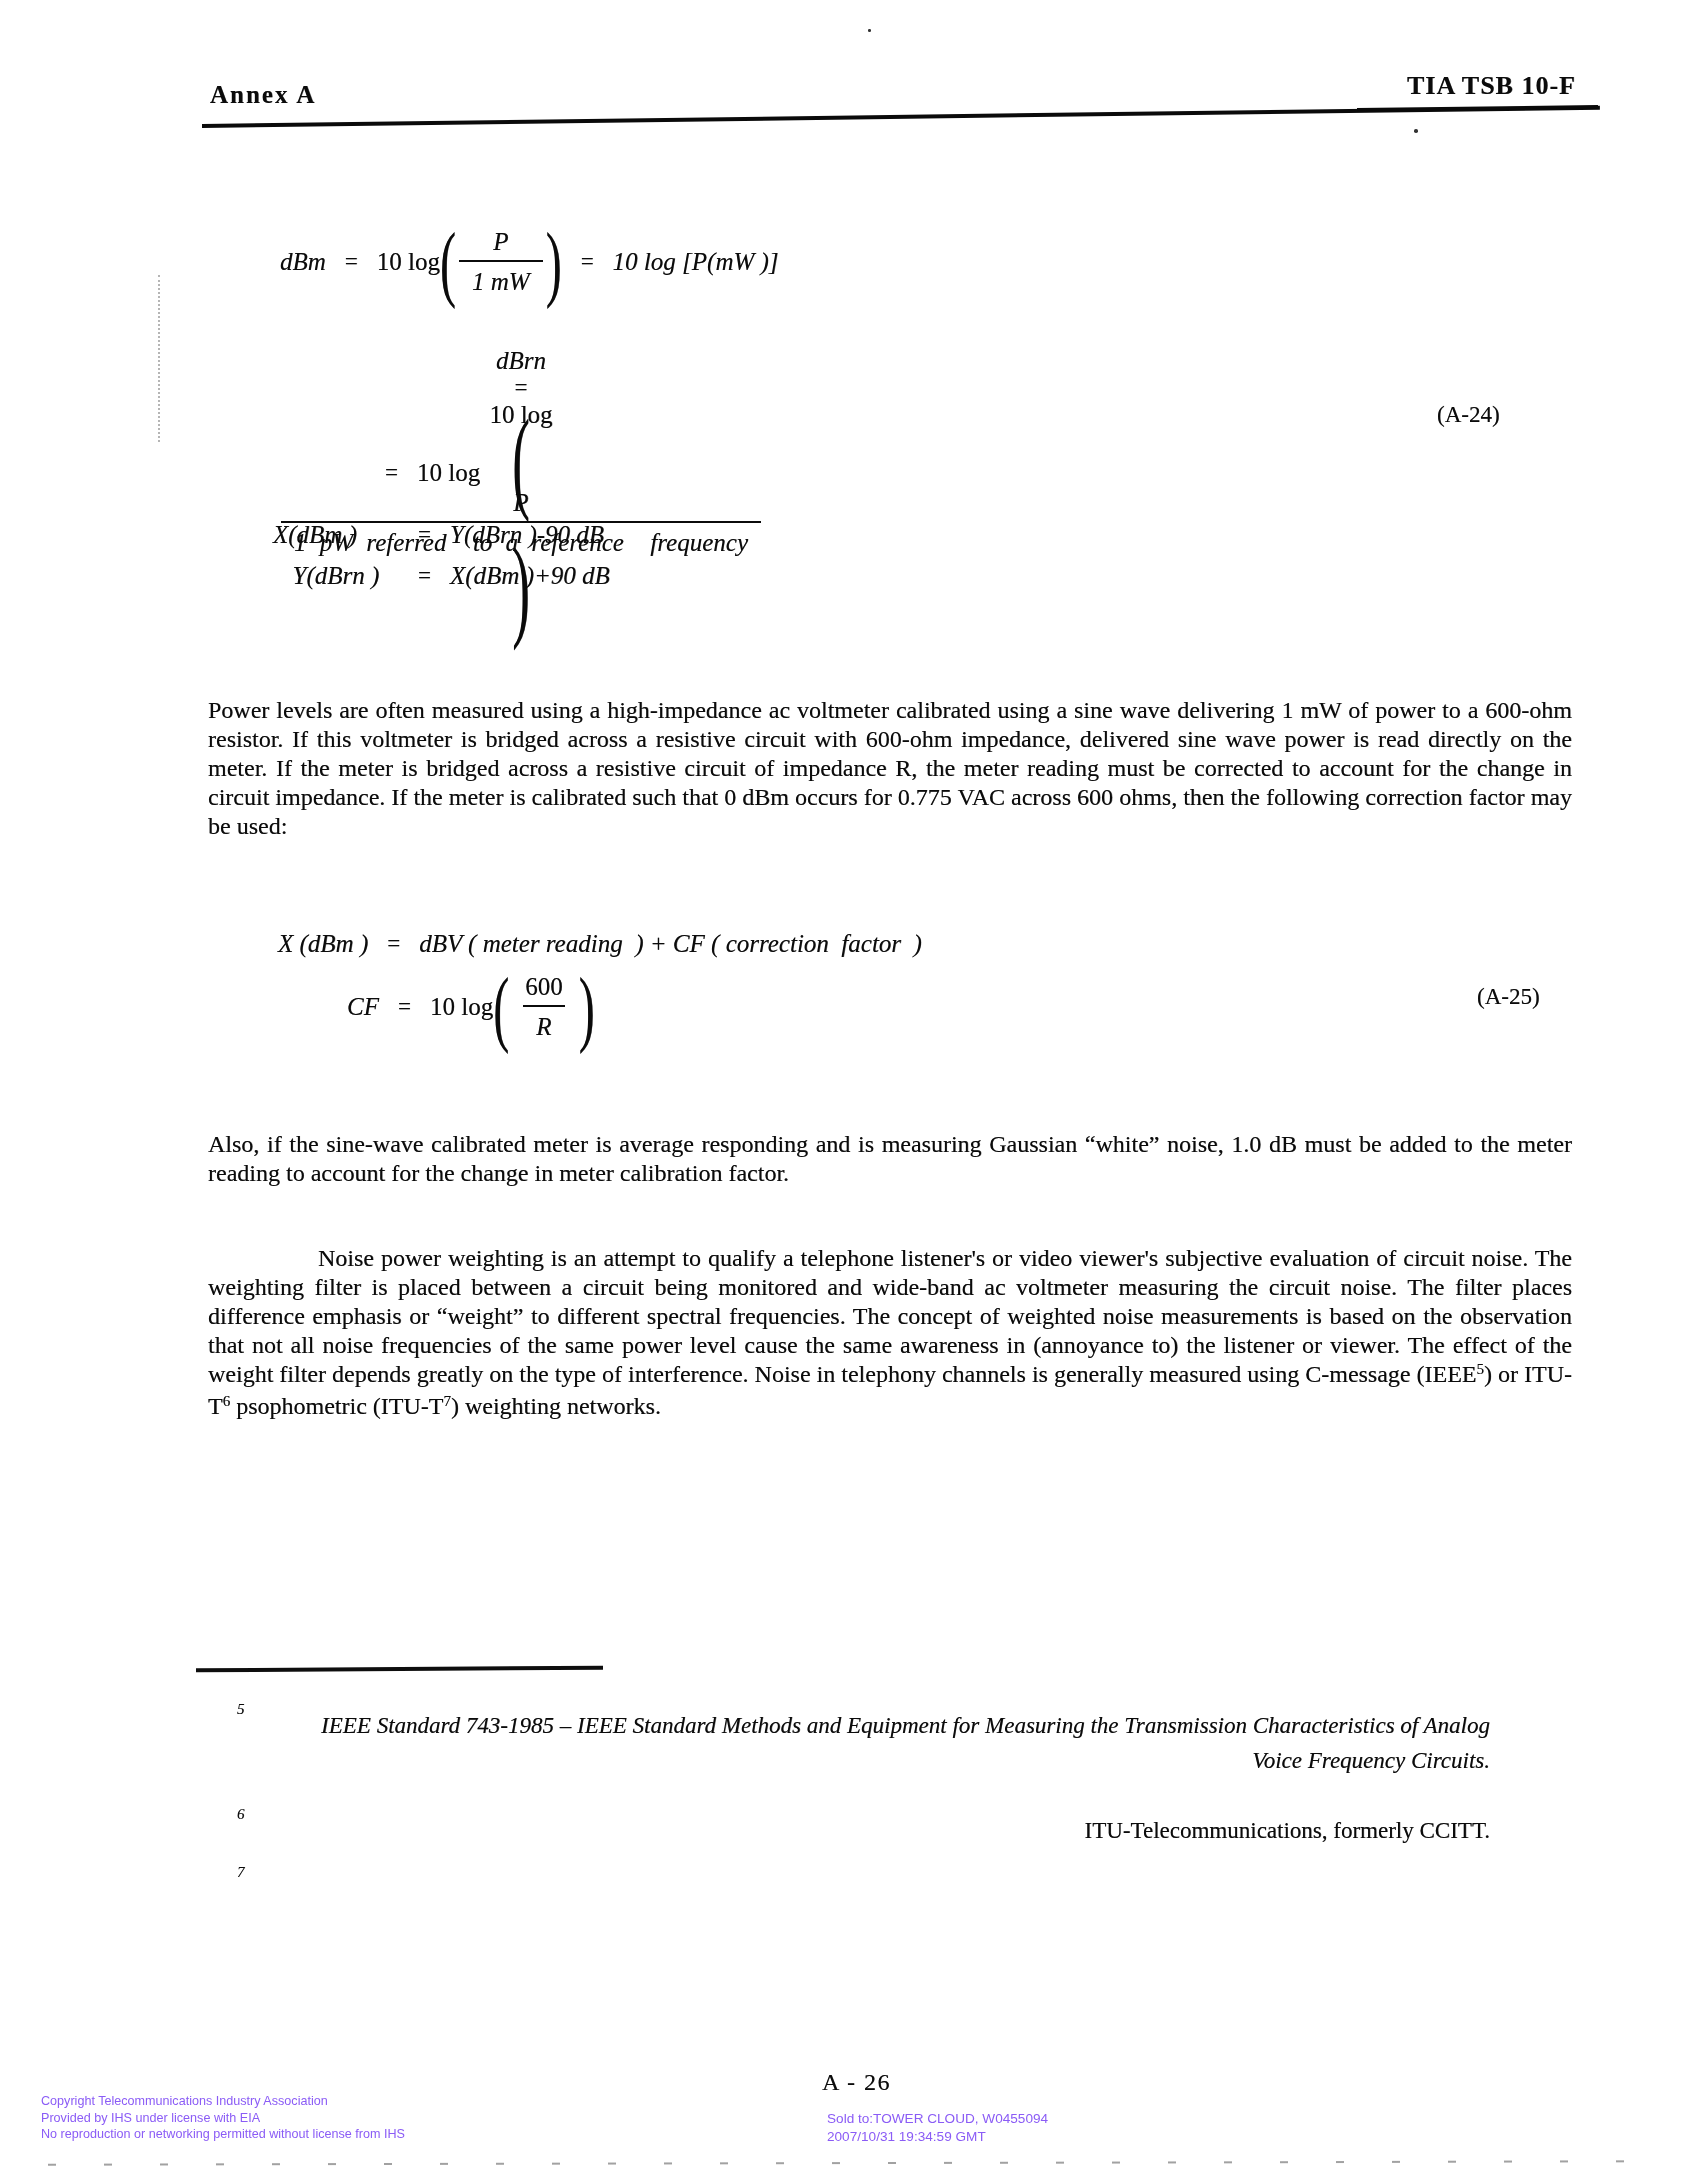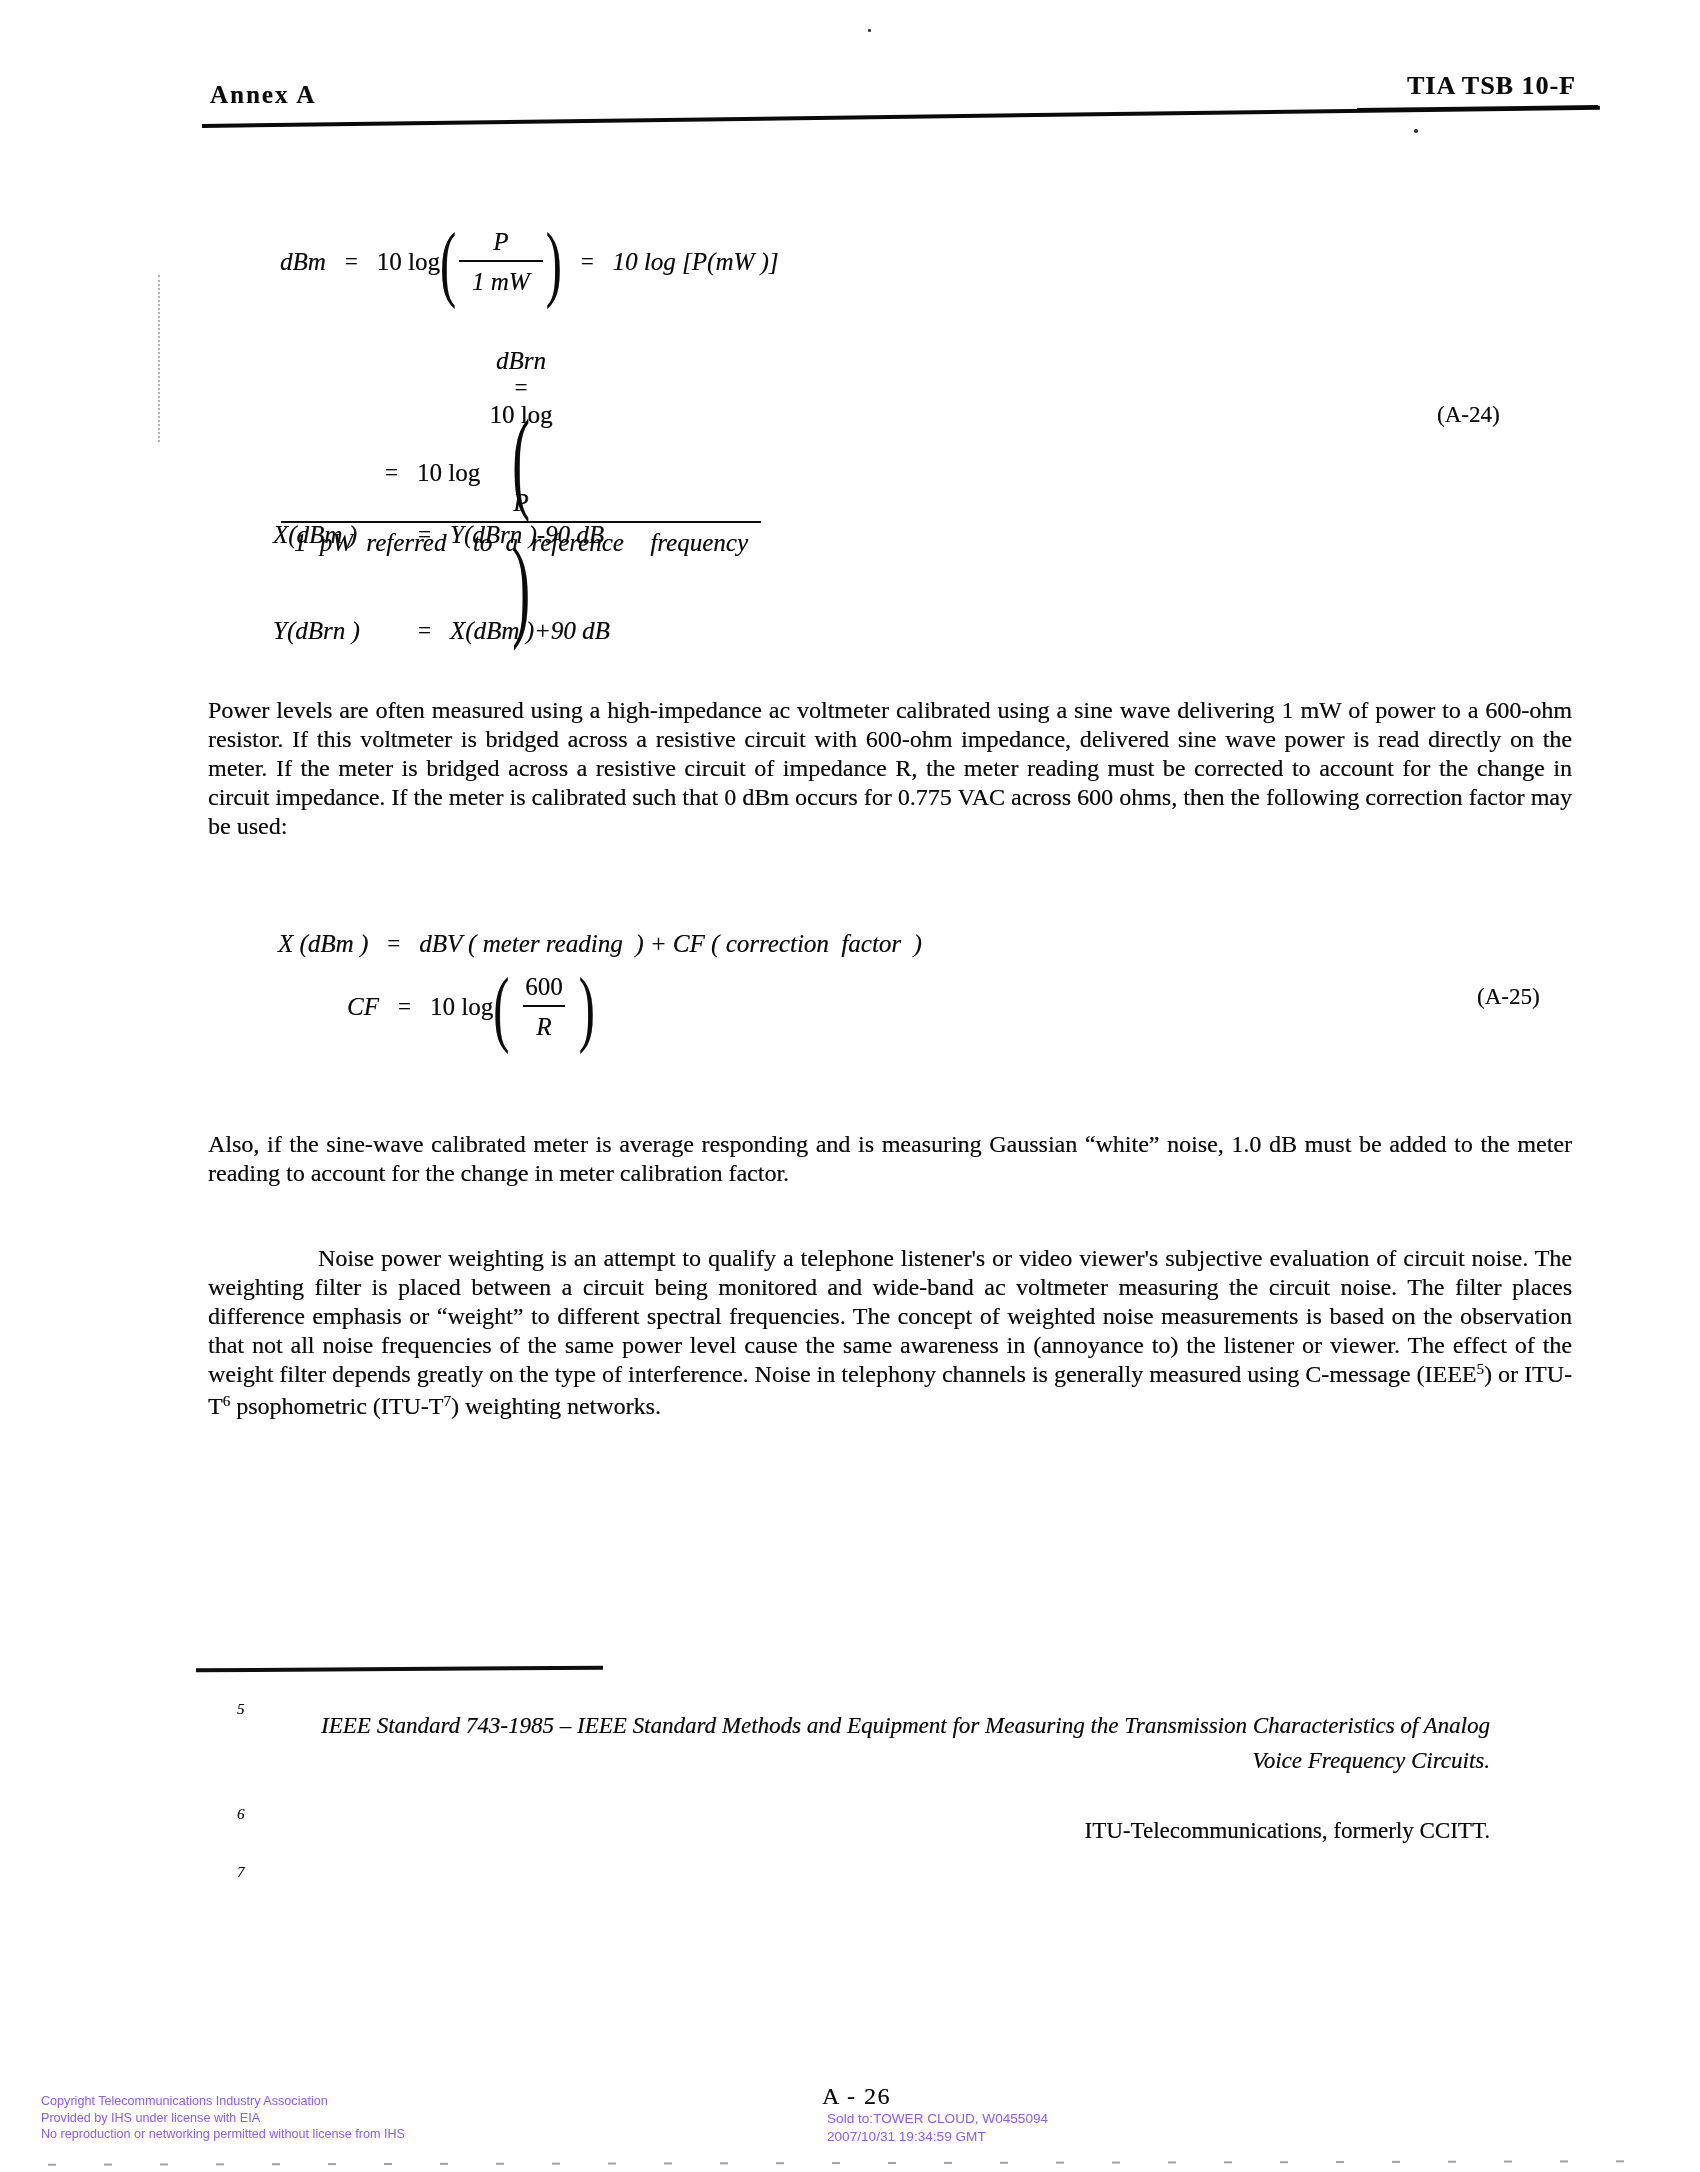--- a/index.html
+++ b/index.html
@@ -29,21 +29,21 @@
   
   .para{position:absolute;left:208px;width:1364px;font-size:24px;line-height:29px;text-align:justify;}
   .indent{text-indent:110px;}
   .sup{font-size:15px;position:relative;top:-8px;}
   
   .fnrule{position:absolute;left:196px;top:1667px;width:407px;height:3.5px;background:#0e0e0e;transform:rotate(-0.35deg);}
   .fn{position:absolute;left:313px;width:1177px;font-size:23px;line-height:35px;text-align:right;}
   .fn .it{font-style:italic;}
   .fnmark{position:absolute;left:237px;font-size:15px;font-style:italic;}
   
-  .pageno{position:absolute;left:822px;top:2069px;font-size:24px;letter-spacing:1.5px;margin-top:14px;}
+  .pageno{position:absolute;left:822px;top:2069px;font-size:24px;letter-spacing:1.5px;}
   .foot{font-family:"Liberation Sans","DejaVu Sans",sans-serif;color:#8b5cf6;text-shadow:none;}
   .foot-left{position:absolute;left:41px;top:2093px;font-size:12.6px;line-height:16.7px;}
   .foot-right{position:absolute;left:827px;top:2110px;font-size:13.6px;line-height:18px;}
   
   .margin-dots{position:absolute;left:158px;top:275px;height:167px;width:0;border-left:2px dotted #b5b5b5;}
   .bottom-dashes{position:absolute;left:48px;top:2162px;width:1621px;height:2px;opacity:.55;
     background:repeating-linear-gradient(90deg,#555 0 8px,transparent 8px 56px);transform:rotate(-0.12deg);}
 </style>
 </head>
 <body>
@@ -68,21 +68,21 @@
   <div class="eq-tag" style="top:402px;">(A-24)</div>
 
   <div class="eq" style="left:385px;top:459px;">
     <span class="rel" style="margin-left:0;">=</span><span class="up">10 log</span>
   </div>
 
   <div class="eq" style="left:273px;top:521px;">
     <span style="min-width:126px;">X(dBm )</span><span class="rel">=</span><span>Y(dBrn )-90 dB</span>
   </div>
 
-  <div class="eq" style="left:273px;top:617px;">
+  <div class="eq" style="left:273px;top:562px;text-align:center;">
     <span style="min-width:126px;">Y(dBrn )</span><span class="rel">=</span><span>X(dBm )+90 dB</span>
   </div>
 
   <div class="para" style="top:696px;">Power levels are often measured using a high-impedance ac voltmeter calibrated using a sine wave delivering 1 mW of power to a 600-ohm resistor.  If this voltmeter is bridged across a resistive circuit with 600-ohm impedance, delivered sine wave power is read directly on the meter.  If the meter is bridged across a resistive circuit of impedance R, the meter reading must be corrected to account for the change in circuit impedance.  If the meter is calibrated such that 0 dBm occurs for 0.775 VAC across 600 ohms, then the following correction factor may be used:</div>
 
   <div class="eq" style="left:278px;top:930px;">
     <span>X (dBm )</span><span class="rel">=</span><span>dBV ( meter reading  ) + CF ( correction  factor  )</span>
   </div>
   <div class="eq" style="left:347px;top:973px;">
     <span>CF</span><span class="rel">=</span><span class="up">10 log</span><span class="bigparen p-md">(</span><span class="frac"><span class="num up">600</span><span class="den">R</span></span><span class="bigparen p-md">)</span>

